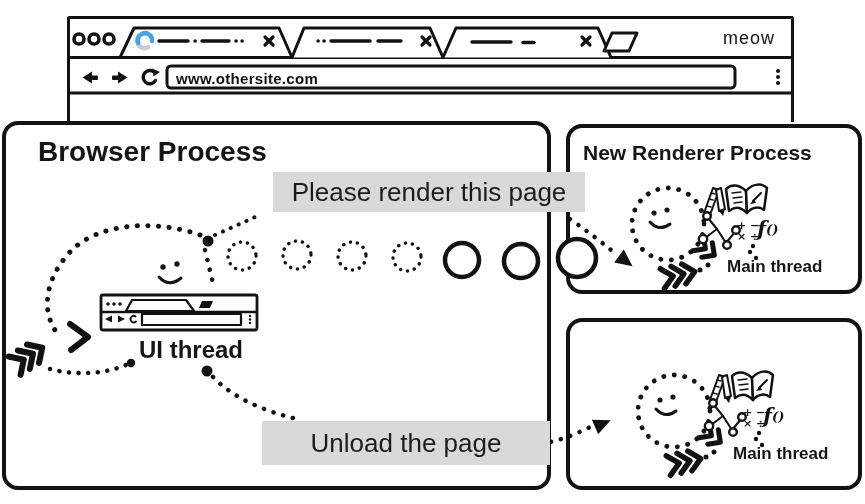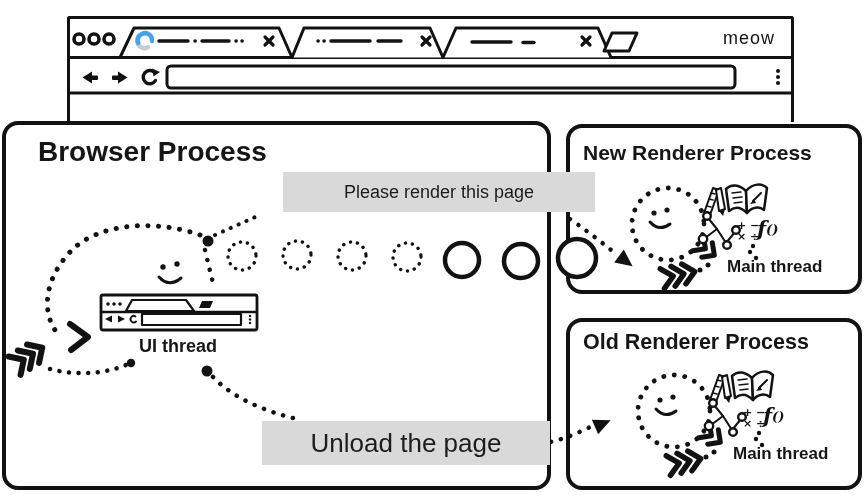--- a/index.html
+++ b/index.html
@@ -29,30 +29,30 @@
   .pbox{
     box-sizing:border-box;border:4px solid var(--ink);border-radius:16px;background:#fff;z-index:2;
   }
   .box-browser{left:2px;top:121px;width:549px;height:369px;}
   .box-new{left:566px;top:124px;width:296px;height:170px;}
   .box-old{left:566px;top:318px;width:296px;height:172px;}
   .ptitle{font-weight:700;color:#161616;z-index:6;white-space:nowrap;}
   .t-browser{left:38px;top:136px;font-size:28px;}
   .t-new{left:583px;top:141px;font-size:21px;}
   .t-old{left:583px;top:330px;font-size:21.5px;}
-  .thread-label{font-weight:600;color:#161616;z-index:6;white-space:nowrap;font-size:18px;}
+  .thread-label{font-weight:600;color:#161616;z-index:6;white-space:nowrap;font-size:24px;}
   .l-ui{left:139px;top:336px;}
   .l-main-new{left:727px;top:257px;font-size:17px;}
   .l-main-old{left:733px;top:444px;font-size:17px;}
   
   .msg{
     background:var(--label_bg);color:#1c1c1c;display:flex;align-items:center;justify-content:center;
     z-index:5;white-space:nowrap;
   }
-  .msg-render{left:283px;top:172px;width:312px;height:40px;font-size:18px;}
+  .msg-render{left:273px;top:172px;width:312px;height:40px;font-size:26px;}
   .msg-unload{left:262px;top:421px;width:288px;height:44px;font-size:26px;}
   .overlay{left:0;top:0;width:865px;height:504px;z-index:4;pointer-events:none;}
 </style>
 </head>
 <body>
 
 <div class="stage">
 
   <div class="abs bwin">
     <svg class="bwin-art" viewBox="0 0 721 100">
@@ -130,20 +130,21 @@
 
         <rect x="97" y="47" width="568" height="22" rx="4" stroke-width="3" fill="#fff"></rect>
 
         <g fill="var(--ink)" stroke="none">
           <circle cx="708" cy="52" r="2"></circle>
             <circle cx="708" cy="58" r="2"></circle>
             <circle cx="708" cy="64" r="2"></circle>
         </g>
       </g>
     </svg>
+    <div class="url-text">www.othersite.com</div>
     <div class="brand">meow</div>
   </div>
 
   <div class="abs pbox box-browser"></div>
   <div class="abs pbox box-new"></div>
   <div class="abs pbox box-old"></div>
 
   <svg class="abs overlay" viewBox="0 0 865 504">
     <defs>
 
@@ -281,21 +282,20 @@
       <path d="M 541,444 C 562,440 576,434 590,427" stroke-width="4.5" stroke-dasharray="0.1 10"></path>
       <polygon transform="translate(595,427) rotate(-23)" points="0,-8 17,0 0,8" fill="var(--ink)" stroke="none"></polygon>
     </g>
 
     <use href="#rcluster" xlink:href="#rcluster"></use>
     <use href="#rcluster" xlink:href="#rcluster" transform="translate(6,187)"></use>
   </svg>
 
   <div class="abs ptitle t-new">New Renderer Process</div>
   <div class="abs ptitle t-browser">Browser Process</div>
-  <div class="abs ptitle t-old">Old Renderer Process</div>
   <div class="abs thread-label l-ui">UI thread</div>
   <div class="abs thread-label l-main-new">Main thread</div>
   <div class="abs thread-label l-main-old">Main thread</div>
 
   <div class="abs msg msg-render">Please render this page</div>
   <div class="abs msg msg-unload">Unload the page</div>
 
 </div>
 
 </body></html>

